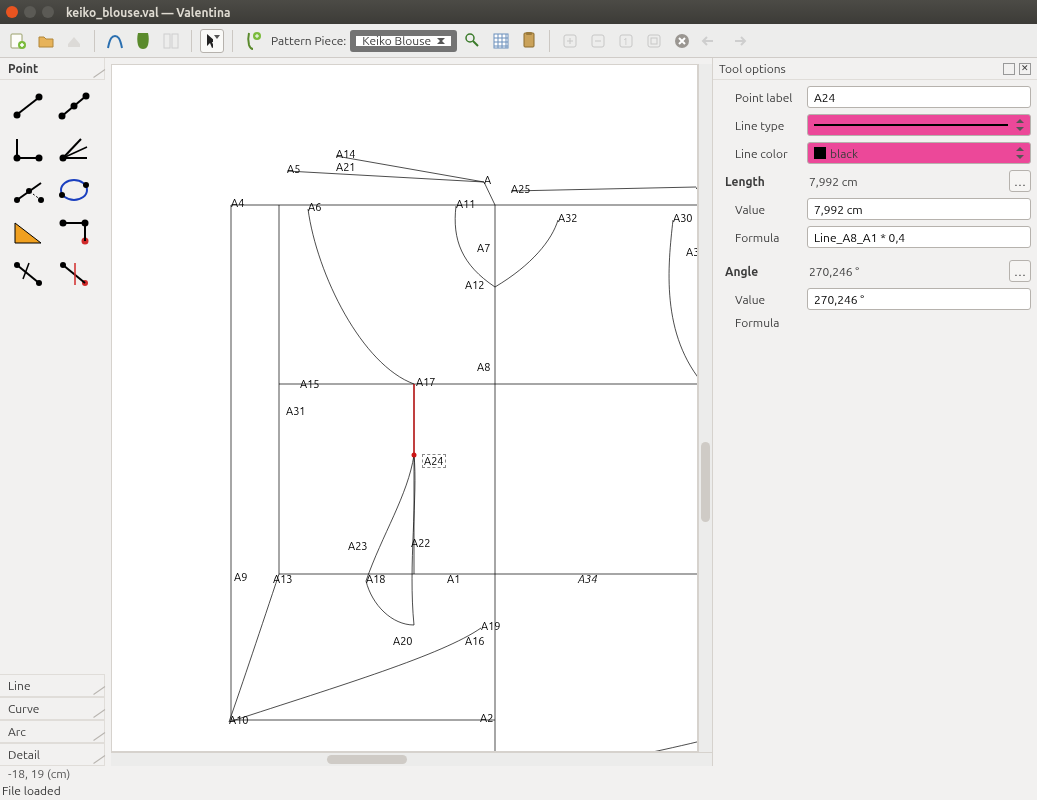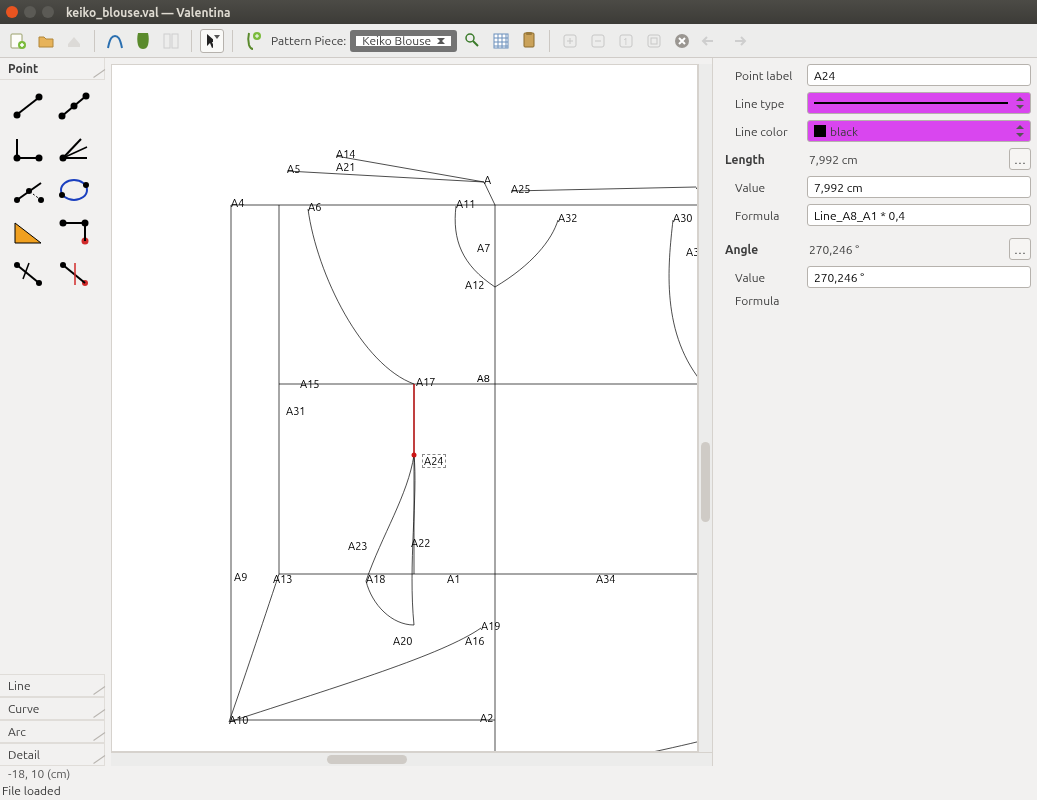--- a/index.html
+++ b/index.html
@@ -49,21 +49,21 @@
 .rp-header-text { font-size:12px; flex:1; }
 .rp-icon-sm { width:12px; height:12px; margin-left:4px; border:1px solid #999; display:inline-block; }
 .rp-title { font-weight:bold; padding:4px 8px; border-bottom:1px solid #e0ddd9; font-size:12.5px;}
 .rp-body { padding: 6px 6px; display:flex; flex-direction:column; gap:6px; }
 .rp-row { display:flex; align-items:center; gap:6px; }
 .rp-row label { width: 82px; text-align:left; font-size:12px; padding-left:16px;}
 .rp-row-head { font-weight:bold; font-size:12px; padding-left:6px; flex:0 0 82px;}
 .rp-input { flex:1; height:22px; border:1px solid #b6b2ad; border-radius:3px; background:#fff; padding:0 6px; font-size:12px; }
 .rp-static { flex:1; font-size:12px; padding-left:2px;}
 .rp-ellipsis { width:22px; height:22px; border:1px solid #b6b2ad; border-radius:3px; background:#f6f5f3; display:flex; align-items:center; justify-content:center; font-size:12px; }
-.rp-combo { flex:1; height:22px; border:1px solid #b6b2ad; border-radius:3px; background:#d946ef; position:relative; display:flex; align-items:center; padding:0 22px 0 6px; font-size:12px; }
+.rp-combo { flex:1; height:22px; border:1px solid #b6b2ad; border-radius:3px; background:#ec4899; position:relative; display:flex; align-items:center; padding:0 22px 0 6px; font-size:12px; }
 .rp-combo::after { content:""; position:absolute; right:6px; top:4px; border-left:4px solid transparent; border-right:4px solid transparent; border-bottom:4px solid #555;}
 .rp-combo::before { content:""; position:absolute; right:6px; bottom:4px; border-left:4px solid transparent; border-right:4px solid transparent; border-top:4px solid #555;}
 .rp-swatch { width:12px; height:12px; background:#000; margin-right:4px; display:inline-block;}
 .lt-line { flex:1; height:2px; background:#000; }
 
 
 .status1 { height:18px; padding:1px 8px; font-size:12px; color:#555; }
 .status2 { height:16px; padding:0 2px; font-size:12px; color:#333; background:#f2f1f0; }
 
 .pt-label { position:absolute; font-size:11px; color:#000; white-space:nowrap; }
@@ -325,21 +325,21 @@
           <circle cx="302" cy="390" r="2.5" fill="#cc1515"></circle>
         </svg>
 
       <span class="pt-label" style="left: 372px; top: 109px;">A</span>
           <span class="pt-label" style="left: 335px; top: 508px;">A1</span>
           <span class="pt-label" style="left: 368px; top: 647px;">A2</span>
           <span class="pt-label" style="left: 119px; top: 132px;">A4</span>
           <span class="pt-label" style="left: 175px; top: 98px;">A5</span>
           <span class="pt-label" style="left: 196px; top: 136px;">A6</span>
           <span class="pt-label" style="left: 365px; top: 177px;">A7</span>
-          <span class="pt-label" style="left: 365px; top: 308px; font-family: Liberation Mono, monospace;">A8</span>
+          <span class="pt-label" style="left: 365px; top: 296px;">A8</span>
           <span class="pt-label" style="left: 122px; top: 506px;">A9</span>
           <span class="pt-label" style="left: 117px; top: 649px;">A10</span>
           <span class="pt-label" style="left: 344px; top: 133px;">A11</span>
           <span class="pt-label" style="left: 353px; top: 214px;">A12</span>
           <span class="pt-label" style="left: 161px; top: 508px;">A13</span>
           <span class="pt-label" style="left: 224px; top: 83px;">A14</span>
           <span class="pt-label" style="left: 188px; top: 313px;">A15</span>
           <span class="pt-label" style="left: 353px; top: 570px;">A16</span>
           <span class="pt-label" style="left: 304px; top: 311px;">A17</span>
           <span class="pt-label" style="left: 254px; top: 508px;">A18</span>
@@ -347,33 +347,40 @@
           <span class="pt-label" style="left: 281px; top: 570px;">A20</span>
           <span class="pt-label" style="left: 224px; top: 96px;">A21</span>
           <span class="pt-label" style="left: 299px; top: 472px;">A22</span>
           <span class="pt-label" style="left: 236px; top: 475px;">A23</span>
           <span class="pt-label pt-sel" style="left: 310px; top: 389px;">A24</span>
           <span class="pt-label" style="left: 399px; top: 118px;">A25</span>
           <span class="pt-label" style="left: 584px; top: 114px;">A29</span>
           <span class="pt-label" style="left: 561px; top: 147px;">A30</span>
           <span class="pt-label" style="left: 174px; top: 340px;">A31</span>
           <span class="pt-label" style="left: 446px; top: 147px;">A32</span>
-          <span class="pt-label" style="left: 484px; top: 508px;">A34</span>
+          <span class="pt-label" style="left: 466px; top: 508px; font-style: italic;">A34</span>
           <span class="pt-label" style="left: 574px; top: 181px;">A35</span>
         </div>
       <div class="vscroll">
           <div class="vscroll-thumb"></div>
         </div>
     </div>
     <div class="hscroll">
         <div class="hscroll-thumb"></div>
       </div>
   </div>
 
   <div class="right-panel">
+    <div class="rp-header">
+      <span class="rp-header-text">Tool options</span>
+      <span class="rp-icon-sm"></span>
+      <span class="rp-icon-sm" style="position:relative;">
+          <span style="position:absolute;left:1px;top:-1px;font-size:9px;">✕</span>
+        </span>
+    </div>
     <div class="rp-body">
       <div class="rp-row">
         <label>Point label</label>
         <input class="rp-input" value="A24" style="">
       </div>
       <div class="rp-row">
         <label>Line type</label>
         <div class="rp-combo">
             <span class="lt-line"></span>
           </div>
@@ -407,14 +414,14 @@
         <label>Value</label>
         <input class="rp-input" value="270,246 °" style="">
       </div>
       <div class="rp-row">
         <label>Formula</label>
       </div>
     </div>
   </div>
 </div>
 
-<div class="status1">-18, 10 (cm)</div>
+<div class="status1">-18, 19 (cm)</div>
 <div class="status2">File loaded</div>
 
 </body></html>

